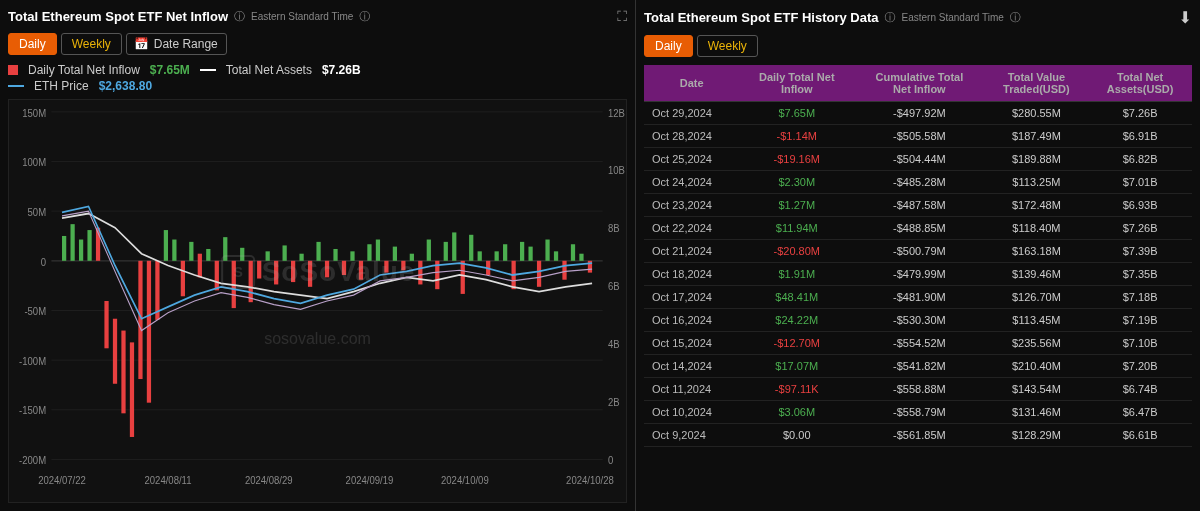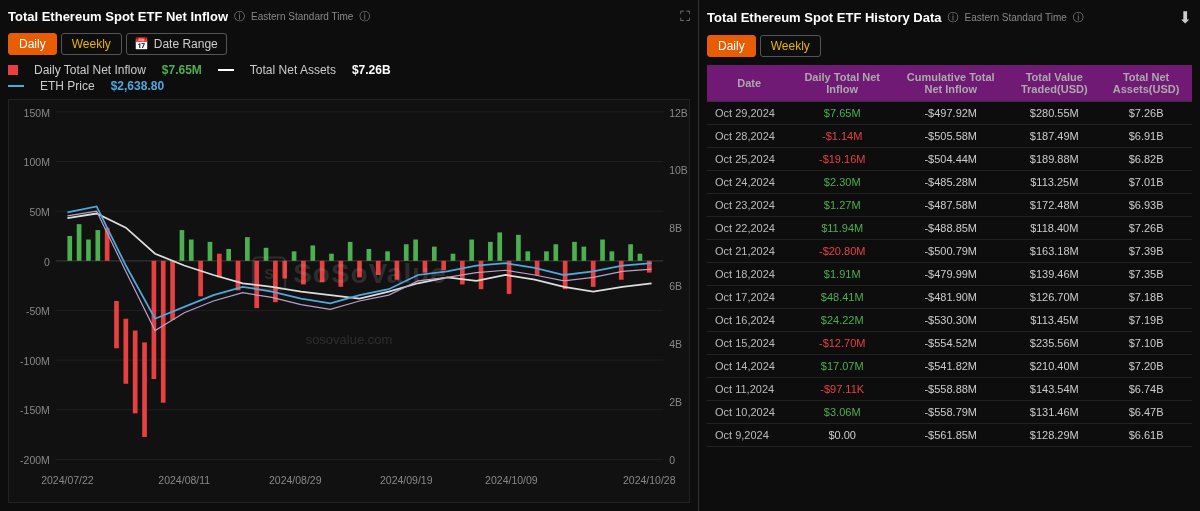--- a/index.html
+++ b/index.html
@@ -9,21 +9,21 @@
       font-family: Arial, sans-serif;
       font-size: 12px;
       width: 1200px;
       height: 511px;
       overflow: hidden;
       display: flex;
     }
 
     
     .left-panel {
-      width: 699px;
+      width: 636px;
       border-right: 1px solid #333;
       display: flex;
       flex-direction: column;
       padding: 8px;
     }
 
     .panel-header {
       display: flex;
       align-items: center;
       gap: 6px;
@@ -95,21 +95,21 @@
     .legend {
       margin-bottom: 6px;
       display: flex;
       flex-direction: column;
       gap: 2px;
     }
 
     .legend-row {
       display: flex;
       align-items: center;
-      gap: 16px;
+      gap: 10px;
       font-size: 12px;
       color: #ccc;
     }
 
     .legend-dot-red {
       width: 10px;
       height: 10px;
       background: #e84040;
       display: inline-block;
     }
@@ -169,21 +169,21 @@
     }
 
     .watermark-logo {
       font-size: 28px;
       font-weight: bold;
       color: #aaa;
       letter-spacing: 1px;
     }
 
     .watermark-url {
-      font-size: 13px;
+      font-size: 16px;
       color: #aaa;
       margin-top: 40px;
     }
 
     
     .right-panel {
       flex: 1;
       display: flex;
       flex-direction: column;
       padding: 8px;

